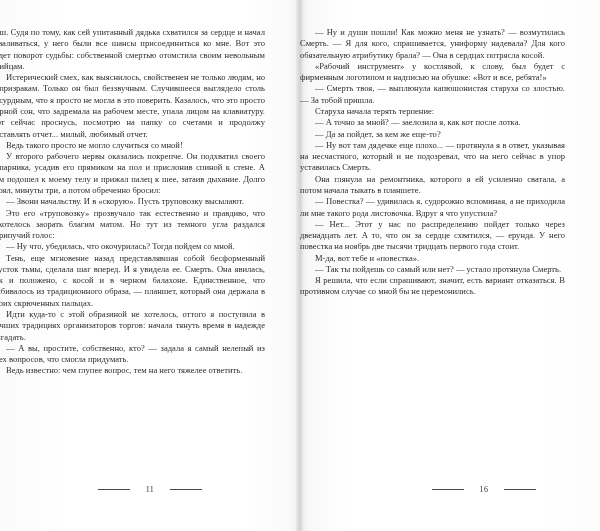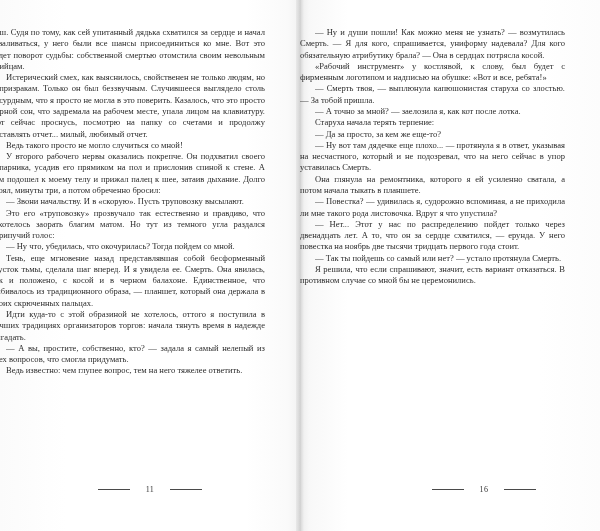--- a/index.html
+++ b/index.html
@@ -124,27 +124,28 @@
       <span class="folio-num">11</span>
       <span class="rule"></span>
     </div>
   </div>
 
   <div class="page page-right">
     <div class="text-block">
       <p>— Ну и души пошли! Как можно меня не узнать? — возмутилась Смерть. — Я для кого, спрашивается, униформу надевала? Для кого обязательную атрибутику брала? — Она в сердцах потрясла косой.</p>
       <p>«Рабочий инструмент» у костлявой, к слову, был будет с фирменным логотипом и надписью на обушке: «Вот и все, ребята!»</p>
       <p>— Смерть твоя, — выплюнула капюшонистая старуха со злостью. — За тобой пришла.</p>
+      <p>Старуха начала терять терпение:</p>
       <p>— А точно за мной? — заелозила я, как кот после лотка.</p>
-      <p>Старуха начала терять терпение:</p>
-      <p>— Да за просто, за кем же еще-то?</p>
+      <p>— Да за пойдет, за кем же еще-то?</p>
       <p>— Ну вот там дядечке еще плохо... — протянула я в ответ, указывая на несчастного, который и не подозревал, что на него сейчас в упор уставилась Смерть.</p>
       <p>Она глянула на ремонтника, которого я ей усиленно сватала, а потом начала тыкать в планшете.</p>
       <p>— Повестка? — удивилась я, судорожно вспоминая, а не приходила ли мне такого рода листовочка. Вдруг я что упустила?</p>
       <p>— Нет... Этот у нас по распределению пойдет только через двенадцать лет. А то, что он за сердце схватился, — ерунда. У него повестка на ноябрь две тысячи тридцать первого года стоит.</p>
+      <p>М-да, вот тебе и «повестка».</p>
       <p>— Так ты пойдешь со самый или нет? — устало протянула Смерть.</p>
       <p>Я решила, что если спрашивают, значит, есть вариант отказаться. В противном случае со мной бы не церемонились.</p>
     </div>
     <div class="folio">
       <span class="rule"></span>
       <span class="folio-num">16</span>
       <span class="rule"></span>
     </div>
   </div>
 

